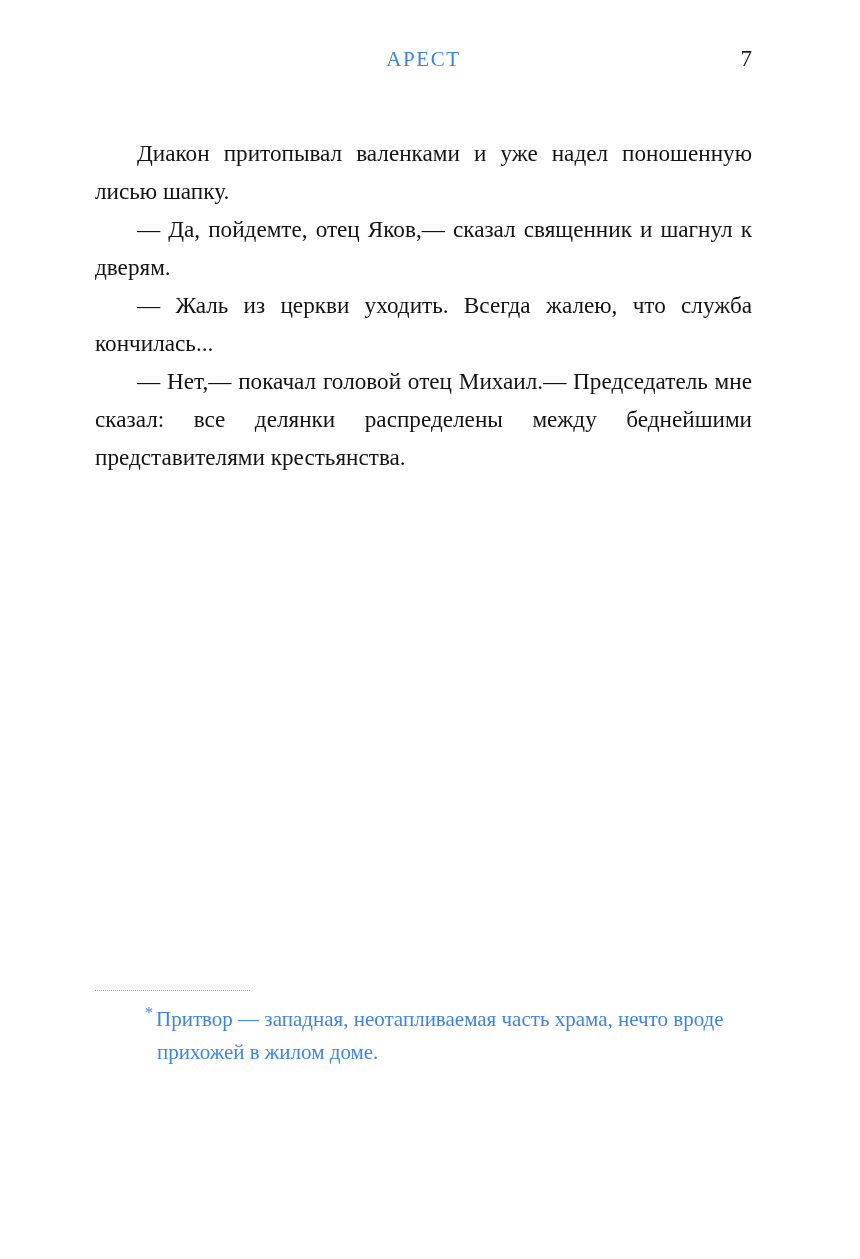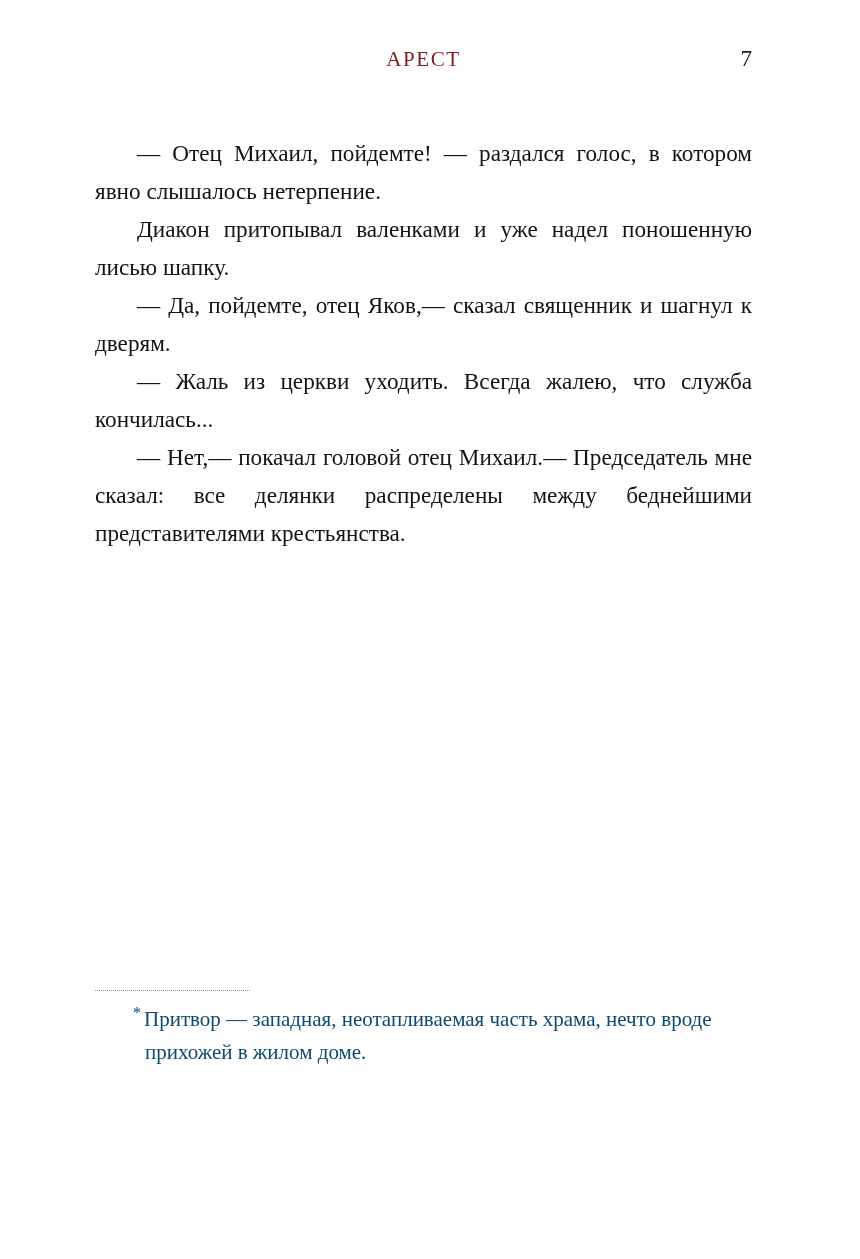--- a/index.html
+++ b/index.html
@@ -30,21 +30,21 @@
   }
 
   .running-head-title {
     position: absolute;
     left: 0;
     right: 0;
     top: 0;
     text-align: center;
     font-size: 21px;
     letter-spacing: 1.6px;
-    color: #7f1d1d;
+    color: #3b82f6;
     line-height: 30px;
     white-space: pre;
   }
 
   .running-head-folio {
     position: absolute;
     right: 0;
     top: 0;
     font-size: 23px;
     line-height: 30px;
@@ -83,24 +83,24 @@
   }
 
   .footnote-rule {
     width: 155px;
     height: 0;
     border-top: 1px dotted #9b9b9b;
     margin: 0 0 12px 0;
   }
 
   .footnote {
-    margin: 0;
+    margin: 12px;
     font-size: 21px;
     line-height: 33px;
-    color: #0c4a6e;
+    color: #3b82f6;
     padding-left: 50px;
     text-indent: -12px;
   }
 
   .footnote-marker {
     font-size: 16px;
     vertical-align: super;
     line-height: 0;
     padding-right: 3px;
   }
@@ -109,21 +109,20 @@
 <body>
 
 <div class="page">
 
   <div class="running-head">
     <div class="running-head-title">АРЕСТ</div>
     <div class="running-head-folio">7</div>
   </div>
 
   <div class="textblock">
-    <p class="para">—  Отец Михаил, пойдемте! — раздался голос, в котором явно слышалось нетерпение.</p>
     <p class="para">Диакон притопывал валенками и уже надел поношенную лисью шапку.</p>
     <p class="para">—  Да, пойдемте, отец Яков,— сказал священник и шагнул к дверям.</p>
     <p class="para">—  Жаль из церкви уходить. Всегда жалею, что служба кончилась...</p>
     <p class="para">—  Нет,— покачал головой отец Михаил.— Председатель мне сказал: все делянки распределены между беднейшими представителями крестьянства.</p>
   </div>
 
   <div class="footnote-area">
     <div class="footnote-rule"></div>
     <p class="footnote"><span class="footnote-marker">*</span><span>Притвор — западная, неотапливаемая часть храма, нечто вроде прихожей в жилом доме.</span></p>
   </div>

